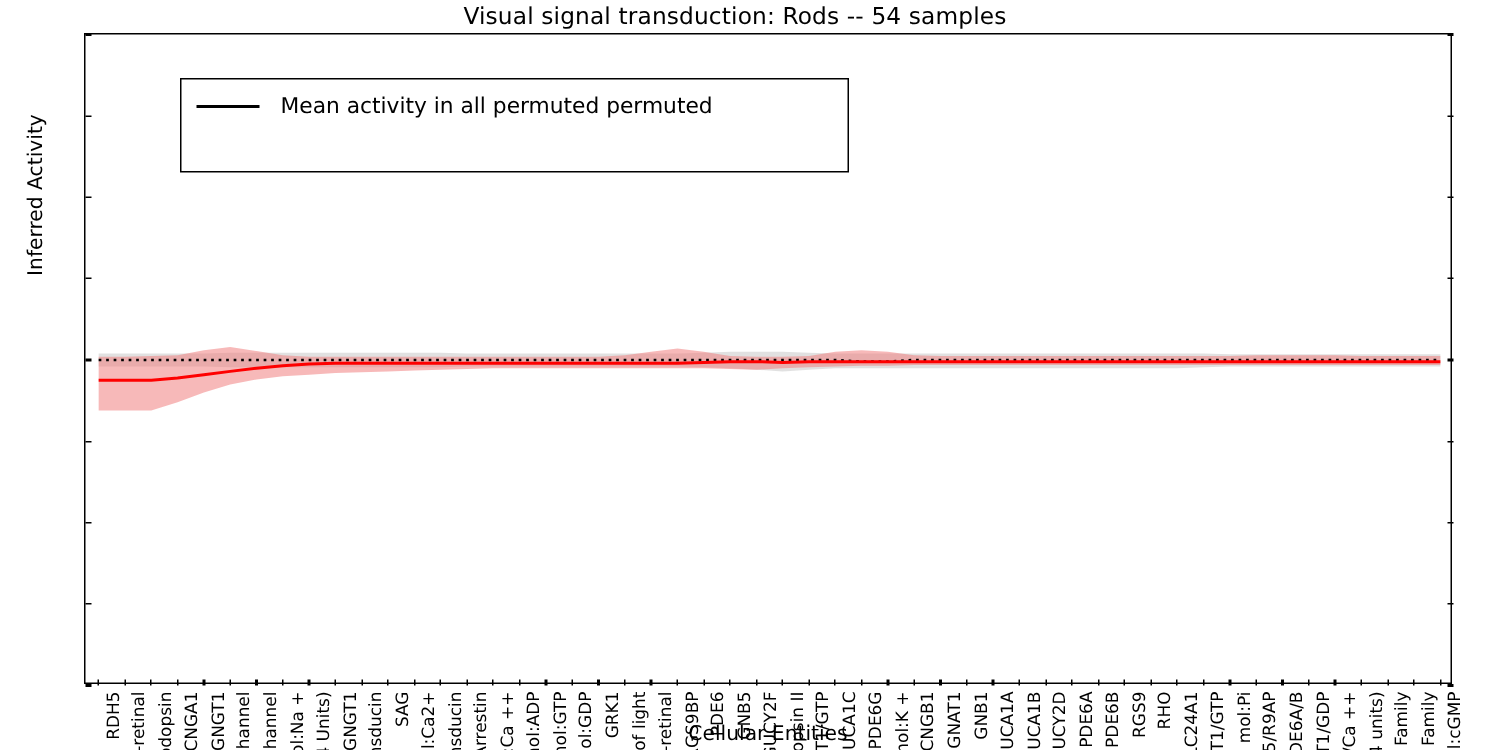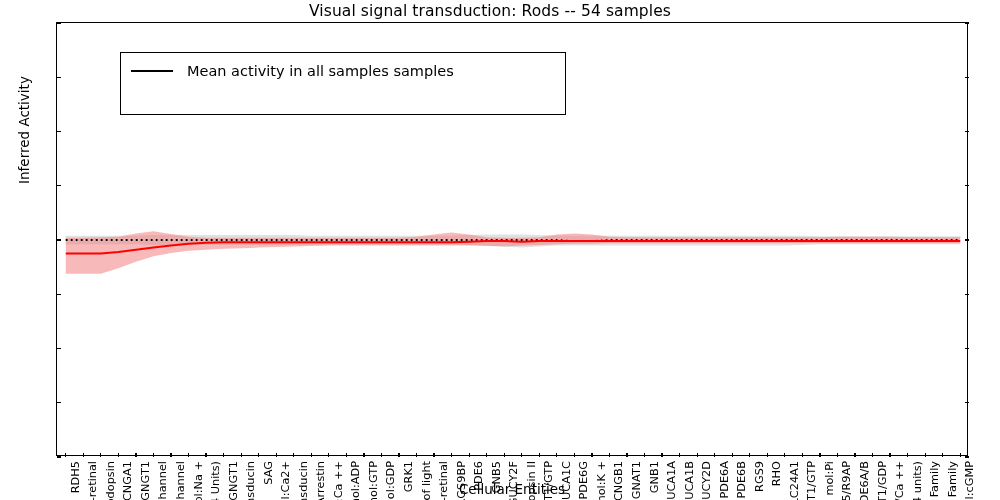--- a/index.html
+++ b/index.html
@@ -265,20 +265,20 @@
         <div class="xtick-label" style="left: 872.154px;">GC2/GCAP Family</div>
         <div class="xtick-mark" style="left: 885.092px;"></div>
         <div class="xtick-label" style="left: 889.692px;">GC1/GCAP Family</div>
         <div class="xtick-mark" style="left: 902.631px;"></div>
         <div class="xtick-label" style="left: 907.231px;">mol:cGMP</div>
       </div>
 
     <div id="legend">
       <div class="legend-row">
         <span class="legend-swatch" style="background: rgb(0, 0, 0);"></span>
-        <span class="legend-text">Mean activity in all samples samples</span>
+        <span class="legend-text">Mean activity in all permuted permuted</span>
       </div>
     </div>
   </div>
 
   <div class="xlabel">Cellular Entities</div>
 
 </div>
 
 </body></html>

